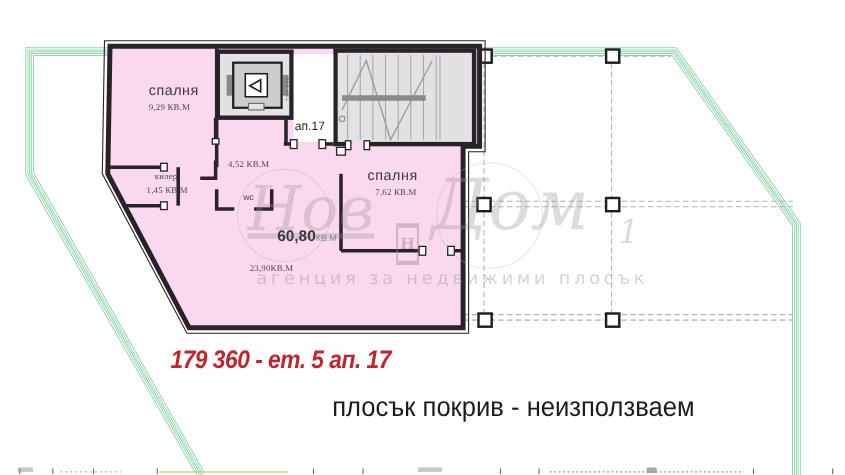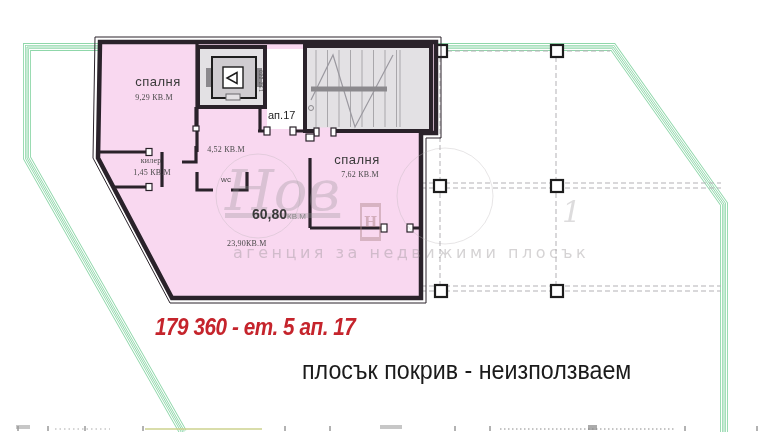--- a/index.html
+++ b/index.html
@@ -151,20 +151,21 @@
         <line x1="685" y1="426" x2="685" y2="431"></line>
           <line x1="757" y1="426" x2="757" y2="431"></line>
       </g>
       <rect x="16" y="425" width="14" height="4" fill="#999999" opacity="0.55"></rect>
       <rect x="380" y="425" width="22" height="4" fill="#999999" opacity="0.55"></rect>
       <rect x="588" y="425" width="9" height="5" fill="#888888" opacity="0.7"></rect>
     </g>
   </svg>
 
   <span class="wm" style="left:225px;top:158px;font-size:56px;text-decoration:underline;">Нов</span>
+  <span class="wm" style="left:392px;top:150px;font-size:64px;">Дом</span>
   <span class="wm" style="left:562px;top:194px;font-size:30px;">1</span>
   <div class="wm-logo">
       <span>Н</span>
     </div>
   <span class="wm-tag" style="left:233px;top:243px;">агенция за недвижими плосък</span>
 
   <div class="lbl ctr room-name" style="left:118px;top:74px;width:80px;">спалня</div>
   <div class="lbl ctr room-area" style="left:114px;top:93px;width:80px;">9,29 КВ.М</div>
 
   <div class="lbl ctr room-area" style="left:121px;top:156px;width:60px;">килер</div>

